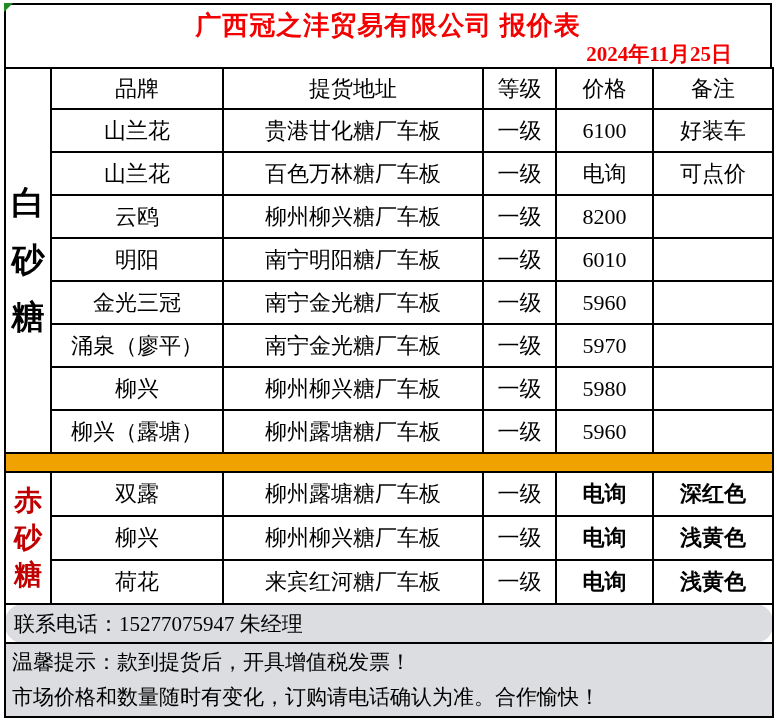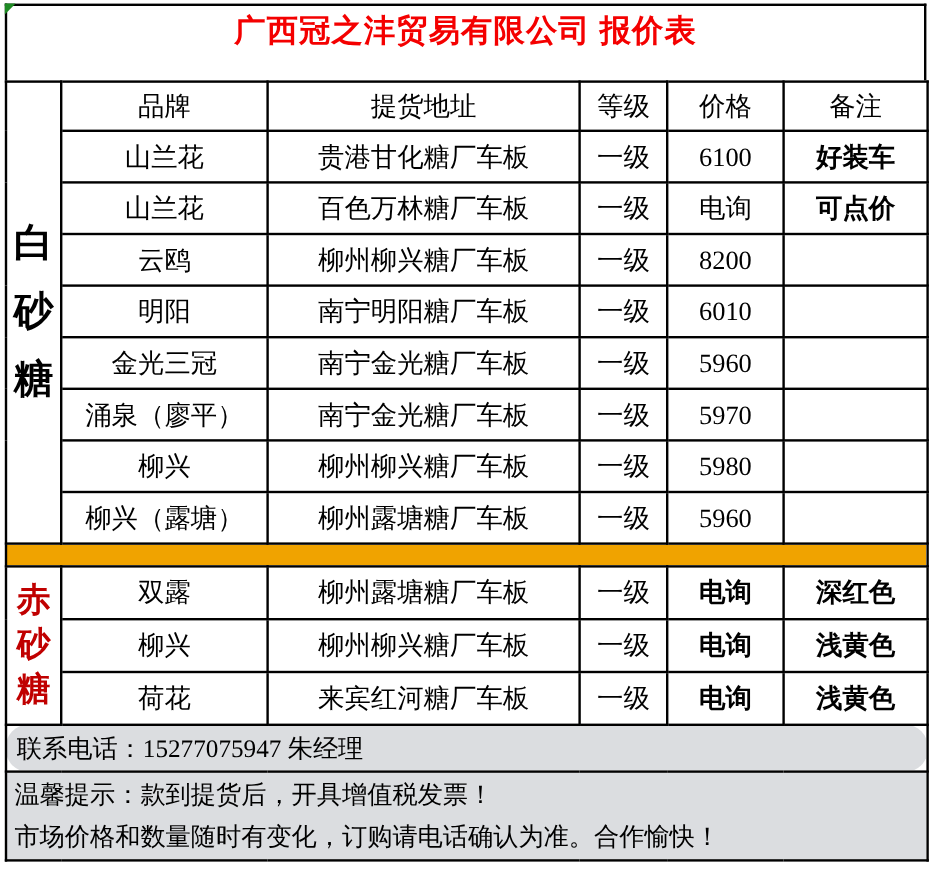--- a/index.html
+++ b/index.html
@@ -109,34 +109,35 @@
     line-height: 1;
   }
   .red-cat .vstack { gap: 9px; }
   .red-cat .vchar {
     font-size: 28px;
     font-weight: 700;
     color: var(--dark_red, #c00000);
     line-height: 1;
   }
   
-  .remark-red  { color: var(--title_red, #f40000); font-weight: 700; border-radius: 17px; }
+  .remark-red  { color: var(--title_red, #f40000); font-weight: 400; border-radius: 17px; }
   .remark-gold { color: var(--gold_text, #c6930a); font-weight: 700; }
   .price-bold  { font-weight: 700; }
 </style>
 </head>
 <body>
 
 <div class="sheet">
   <div class="corner-marker"></div>
 
   <div class="quote">
 
     <div class="title-block">
       <div class="title-line">广西冠之沣贸易有限公司 报价表</div>
+      <div class="date-line">2024年11月25日</div>
     </div>
 
     <table class="price-table">
       <colgroup>
         <col style="width:46px">
         <col style="width:172px">
         <col style="width:260px">
         <col style="width:73px">
         <col style="width:97px">
         <col style="width:120px">

